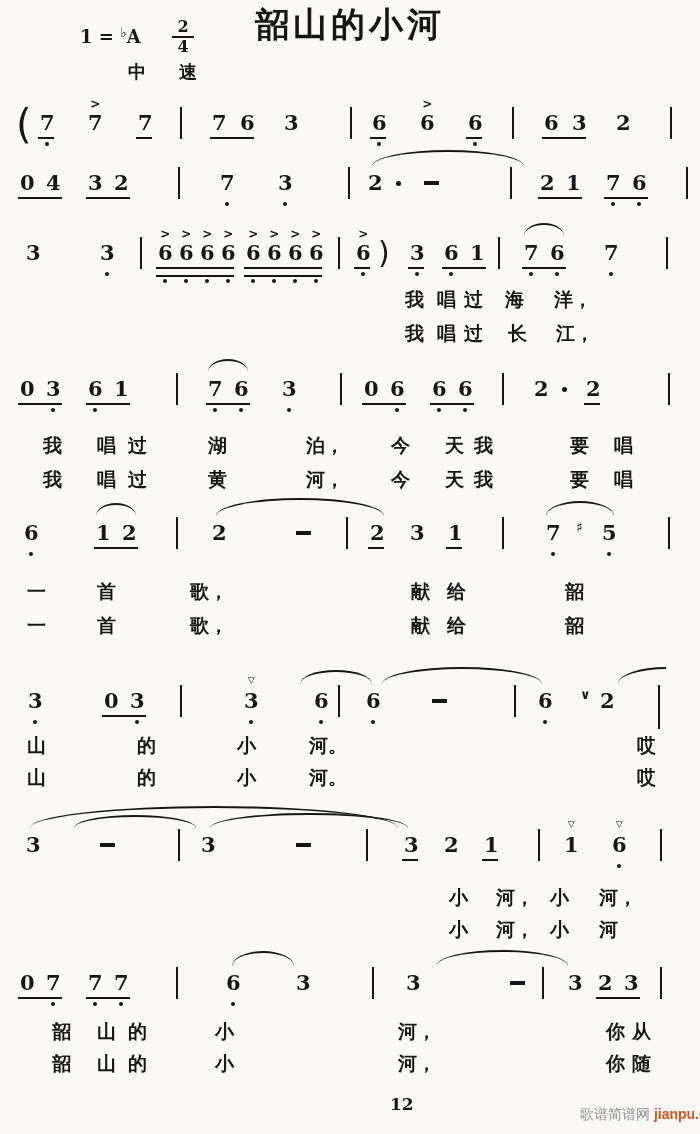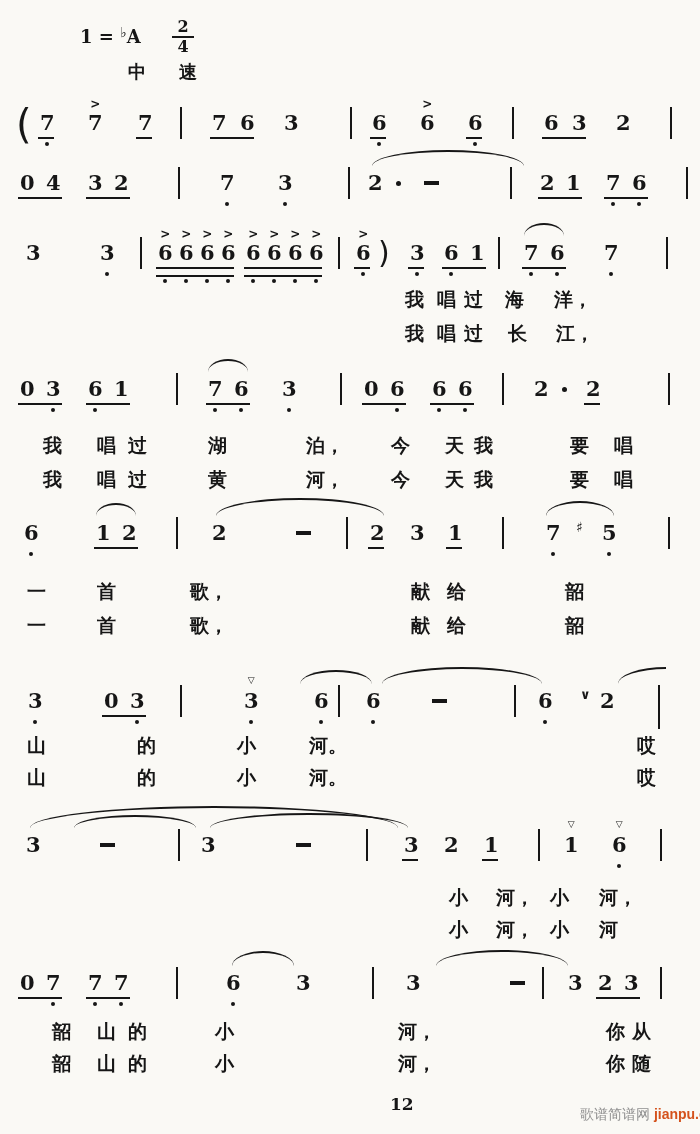--- a/index.html
+++ b/index.html
@@ -49,20 +49,21 @@
 </head>
 <body>
 
 <div id="page">
   <div class="keysig"><span>1 = </span><span class="flat">♭</span><span>A</span></div>
   <div class="timesig">
     <span class="tt">2</span>
     <span class="tb">4</span>
   </div>
   <div class="tempo">中  速</div>
+  <div class="title">韶山的小河</div>
 
   <div id="score">
       <div class="tk paren" style="font-size: 40px; left: 16px; top: 104px;">(</div>
       <div class="tk" style="left: 40px; top: 112px;">7<div class="ldot"></div></div>
       <div class="tk" style="left: 88px; top: 112px;">7<div class="acc">&gt;</div></div>
       <div class="tk" style="left: 138px; top: 112px;">7</div>
       <div class="bar" style="left: 180px; top: 112px;"></div>
       <div class="tk" style="left: 212px; top: 112px;">7</div>
       <div class="tk" style="left: 240px; top: 112px;">6</div>
       <div class="tk" style="left: 284px; top: 112px;">3</div>

